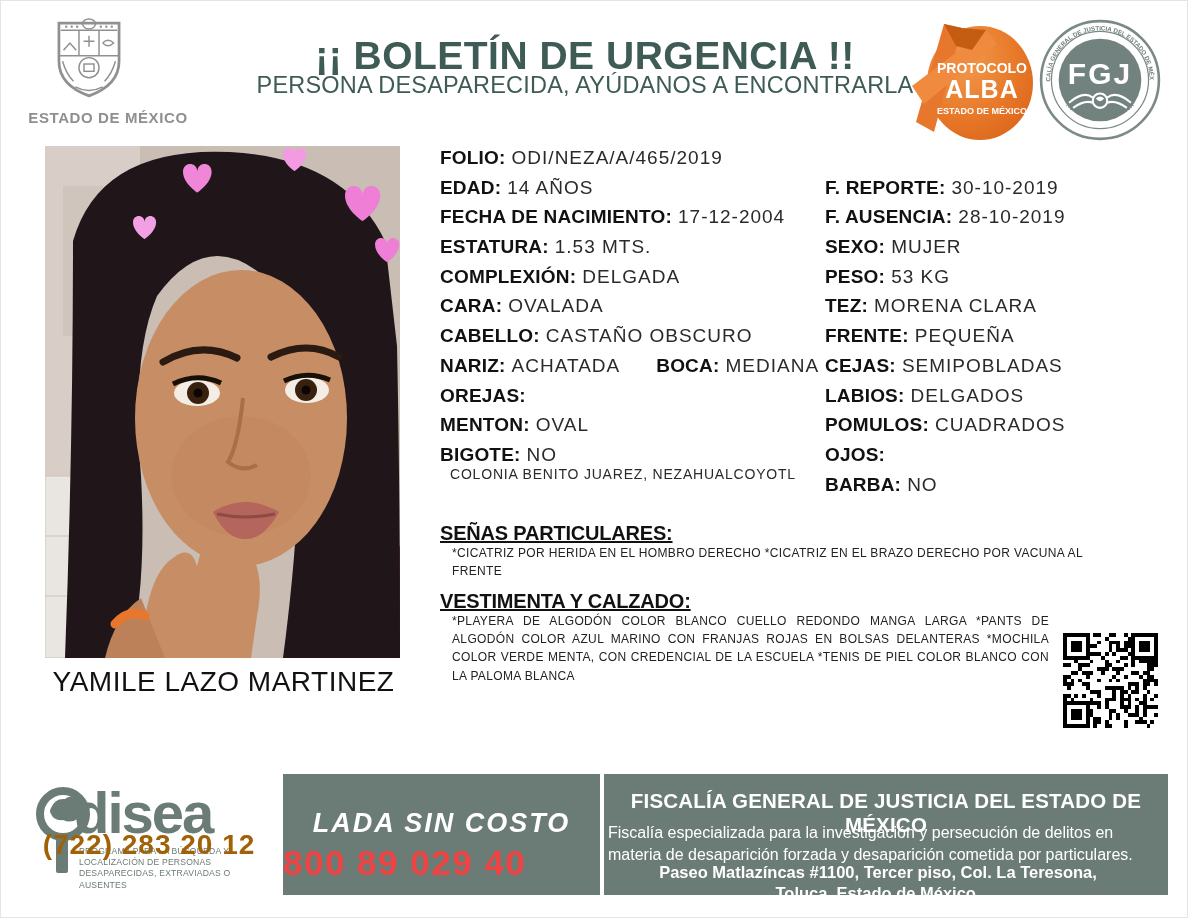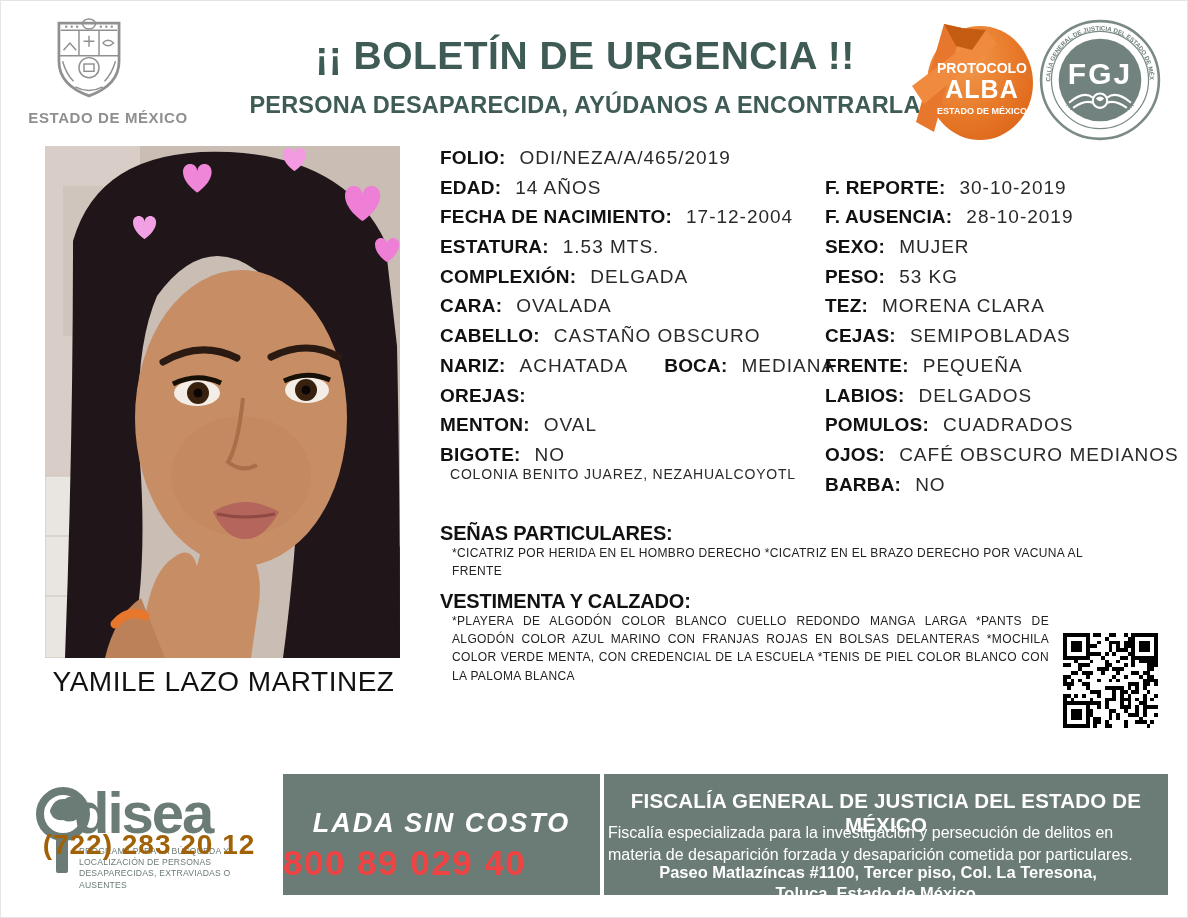--- a/index.html
+++ b/index.html
@@ -2,32 +2,32 @@
 <html><head>
 <meta charset="utf-8">
 <style>
   html,body{margin:0;padding:0;background:#fff;}
   .page{position:relative;width:1188px;height:918px;background:#ffffff;overflow:hidden;
         font-family:"Liberation Sans",sans-serif;box-shadow:inset 0 0 0 1px #e4e4e4;}
   .abs{position:absolute;}
   
   .hdr-title{left:240px;top:34px;width:690px;text-align:center;font-size:39px;font-weight:700;
              color:#3E5B55;letter-spacing:.5px;}
-  .hdr-sub{left:240px;top:92px;width:690px;text-align:center;font-size:23.5px;font-weight:700;
+  .hdr-sub{left:240px;top:72px;width:690px;text-align:center;font-size:23.5px;font-weight:400;
            color:#3E5B55;letter-spacing:.2px;}
   .crest-caption{left:26px;top:109px;width:164px;text-align:center;font-size:15px;font-weight:700;
                  color:#8f8f8f;letter-spacing:.6px;}
   
   .col{display:flex;flex-direction:column;}
   .frow{height:29.72px;display:flex;align-items:center;white-space:pre;}
   .lbl{font-weight:800;font-size:19px;color:#111;letter-spacing:.2px;}
-  .val{font-weight:400;font-size:19px;color:#2a2a2a;letter-spacing:1px;margin-left:14px;}
+  .val{font-weight:400;font-size:19px;color:#2a2a2a;letter-spacing:1px;margin-left:6px;}
   .lbl2{margin-left:36px;}
   .subrow{font-size:14px;color:#2a2a2a;letter-spacing:.8px;margin-left:10px;margin-top:-4px;}
-  .sec-h{font-size:20px;font-weight:800;color:#111;letter-spacing:-.2px;}
+  .sec-h{font-size:20px;font-weight:800;color:#111;letter-spacing:-.2px;text-decoration:underline;}
   .sec-t{font-size:12px;color:#222;letter-spacing:.35px;line-height:1.5;}
   .just{text-align:justify;line-height:1.52;}
   .name{left:45px;top:666px;width:357px;text-align:center;font-size:28px;font-weight:400;
         color:#111;letter-spacing:.5px;}
   
   .fpanel{left:283px;top:774px;width:885px;height:121px;background:#6B7B76;}
   .fdivider{left:600px;top:774px;width:4px;height:121px;background:#ffffff;}
   .lada1{left:283px;top:808px;width:317px;text-align:center;color:#fff;font-weight:800;
          font-size:27px;letter-spacing:2px;font-style:italic;}
   .lada2{left:283px;top:843px;width:317px;color:#ef4444;font-weight:800;
@@ -179,25 +179,25 @@
     <div class="frow"><span class="lbl">BIGOTE:</span><span class="val">NO</span></div>
     <div class="subrow">COLONIA BENITO JUAREZ, NEZAHUALCOYOTL</div>
   </div>
 
   <div class="abs col" style="left:825px;top:172.7px">
     <div class="frow"><span class="lbl">F. REPORTE:</span><span class="val">30-10-2019</span></div>
     <div class="frow"><span class="lbl">F. AUSENCIA:</span><span class="val">28-10-2019</span></div>
     <div class="frow"><span class="lbl">SEXO:</span><span class="val">MUJER</span></div>
     <div class="frow"><span class="lbl">PESO:</span><span class="val">53 KG</span></div>
     <div class="frow"><span class="lbl">TEZ:</span><span class="val">MORENA CLARA</span></div>
+    <div class="frow"><span class="lbl">FRENTE:</span><span class="val">PEQUEÑA</span></div>
     <div class="frow"><span class="lbl">CEJAS:</span><span class="val">SEMIPOBLADAS</span></div>
-    <div class="frow"><span class="lbl">FRENTE:</span><span class="val">PEQUEÑA</span></div>
     <div class="frow"><span class="lbl">LABIOS:</span><span class="val">DELGADOS</span></div>
     <div class="frow"><span class="lbl">POMULOS:</span><span class="val">CUADRADOS</span></div>
-    <div class="frow"><span class="lbl">OJOS:</span><span class="val">CAFÉ OBSCURO MEDIANOS</span></div>
+    <div class="frow"><span class="lbl">OJOS:</span></div>
     <div class="frow"><span class="lbl">BARBA:</span><span class="val">NO</span></div>
   </div>
 
   <div class="abs sec-h" style="left:440px;top:522px">SEÑAS PARTICULARES:</div>
   <div class="abs sec-t" style="left:452px;top:544px;width:668px">*CICATRIZ POR HERIDA EN EL HOMBRO DERECHO  *CICATRIZ EN EL BRAZO DERECHO POR VACUNA  AL FRENTE</div>
 
   <div class="abs sec-h" style="left:440px;top:590px">VESTIMENTA Y CALZADO:</div>
   <div class="abs sec-t just" style="left:452px;top:612px;width:597px">*PLAYERA DE ALGODÓN COLOR BLANCO CUELLO REDONDO MANGA LARGA *PANTS DE ALGODÓN COLOR AZUL MARINO CON FRANJAS ROJAS EN BOLSAS DELANTERAS *MOCHILA COLOR VERDE MENTA, CON CREDENCIAL DE LA ESCUELA *TENIS DE PIEL COLOR BLANCO CON LA PALOMA BLANCA</div>
 
   <svg class="abs" style="left:1063px;top:633px" width="95" height="95" viewBox="0 0 25 25" shape-rendering="crispEdges">

